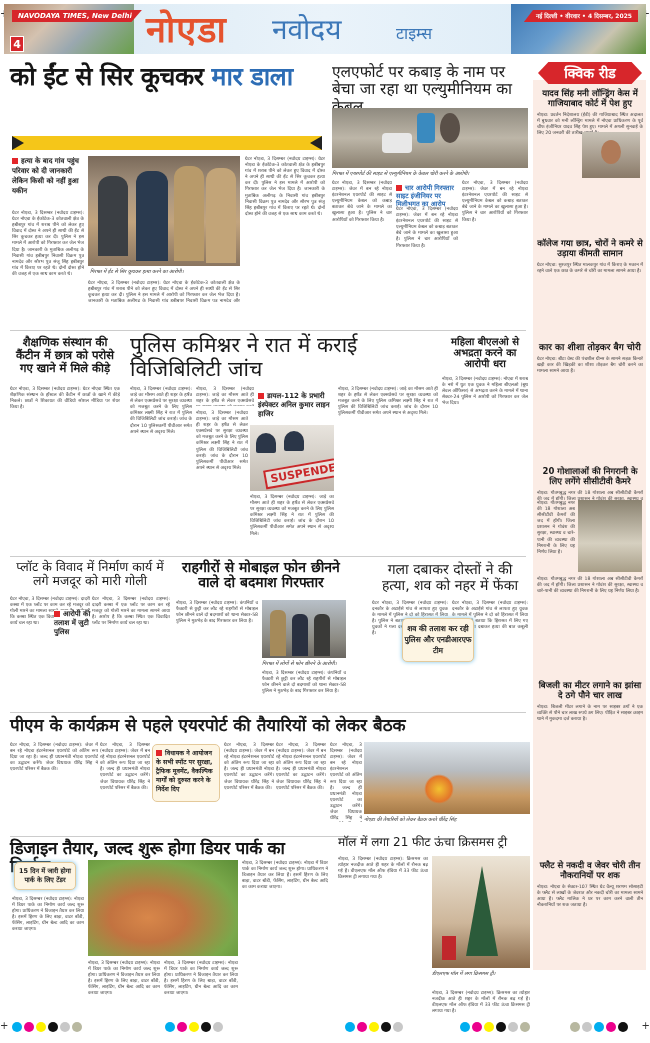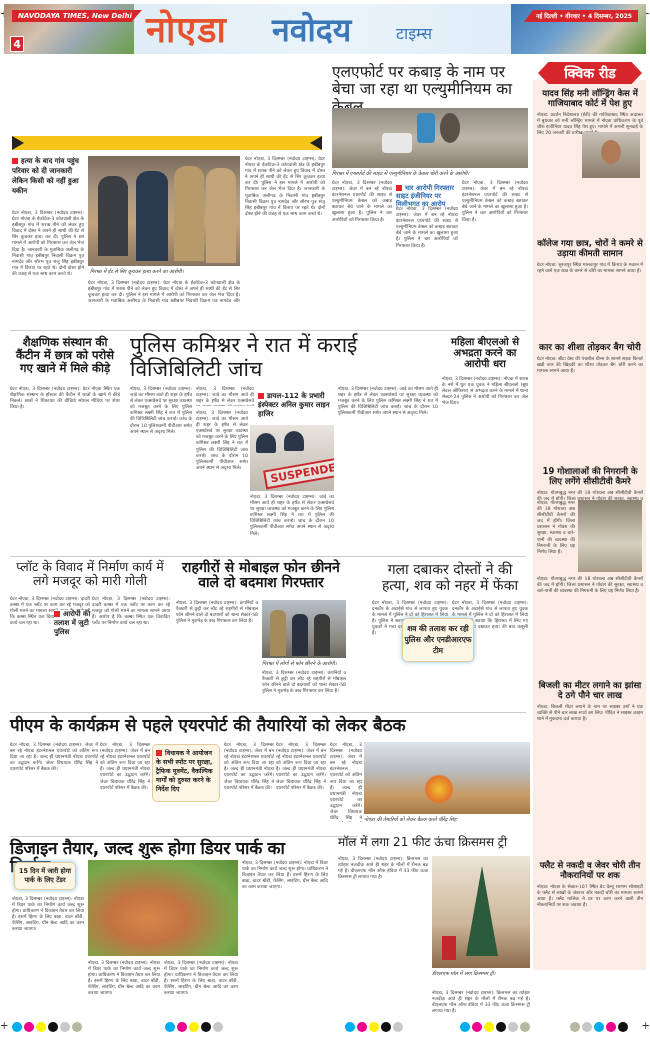--- a/index.html
+++ b/index.html
@@ -6,21 +6,21 @@
   body { width: 650px; height: 1043px; background: #fff; font-family: "DejaVu Sans", sans-serif; position: relative; overflow: hidden; color: #222; }
   .abs { position: absolute; }
   
   .mast { left: 4px; top: 4px; width: 642px; height: 50px; background: linear-gradient(90deg,#d8e8f3 0%,#eaf3fa 50%,#d9eaf6 100%); overflow: hidden; }
   .mast .photo-l { position:absolute; left:0; top:0; width:130px; height:50px; background: linear-gradient(135deg,#b08a6e 0%,#d4c2b0 35%,#9aa8b0 60%,#6aa04a 100%); }
   .mast .photo-r { position:absolute; right:0; top:0; width:135px; height:50px; background: linear-gradient(135deg,#3d79b5 0%,#6b9fcf 40%,#c9c4b0 70%,#5d8f3a 100%); }
   .mast .ribbon-l { position:absolute; left:8px; top:6px; background:#d7262b; color:#fff; font-size:7px; font-style:italic; font-weight:bold; padding:2px 10px 2px 6px; clip-path: polygon(0 0,100% 0,92% 100%,0 100%); }
   .mast .ribbon-r { position:absolute; right:8px; top:6px; background:#d7262b; color:#fff; font-size:6px; font-weight:bold; padding:2px 6px 2px 12px; clip-path: polygon(8% 0,100% 0,100% 100%,0 100%); }
   .mast .pgnum { position:absolute; left:6px; top:32px; width:14px; height:16px; background:#d7262b; color:#fff; font-weight:bold; font-size:11px; text-align:center; line-height:16px; border:1px solid #fff; }
   .mast .t1 { position:absolute; left:142px; top:6px; font-size:36px; font-weight:bold; color:#e5532e; letter-spacing:1px; line-height:40px; font-family:"DejaVu Sans", sans-serif; }
-  .mast .t2 { position:absolute; left:268px; top:6px; font-size:32px; font-weight:bold; color:#3d78b8; line-height:40px;text-align:right; }
+  .mast .t2 { position:absolute; left:268px; top:6px; font-size:28px; font-weight:normal; color:#3d78b8; line-height:40px;text-align:right; }
   .mast .t3 { position:absolute; left:392px; top:20px; font-size:16px; color:#3d78b8; line-height:20px; }
   .regmark { position:absolute; font-size:10px; color:#333; }
   
   .hl { font-weight:bold; color:#151515; line-height:1.05; }
   .hl-serif { font-family:"DejaVu Sans", sans-serif; color:#1a1a1a; line-height:1.12; }
   .body { font-size:4.6px; line-height:6.1px; color:#444; text-align:justify; overflow:hidden; }
   .photo { overflow:hidden; }
   .caption { font-size:5px; color:#333; font-style:italic; }
   .rule { background:#ccc; height:1px; }
   .red-sq { display:inline-block; width:6px; height:6px; background:#e3262a; margin-right:3px; vertical-align:middle; }
@@ -47,20 +47,21 @@
   <div class="photo-r"></div>
   <div class="ribbon-l">NAVODAYA TIMES, New Delhi</div>
   <div class="ribbon-r">नई दिल्ली • वीरवार • 4 दिसम्बर, 2025</div>
   <div class="pgnum">4</div>
   <div class="t1">नोएडा</div>
   <div class="t2">नवोदय</div>
   <div class="t3">टाइम्स</div>
 </div>
 
 <div class="abs hl" style="left:10px;top:62px;width:316px;font-size:25px;letter-spacing:-0.5px">
+  <div style="margin-top:2px"><span>को ईंट से सिर कूचकर</span> <span style="color:#2d6db5">मार डाला</span></div>
 </div>
 <div class="abs sub-strip">
   <div class="tri"></div>
   <div class="tri-r"></div>
 </div>
 <div class="abs" style="left:12px;top:156px;width:70px;font-size:7px;font-weight:bold;line-height:10px;color:#222">
   <span class="red-sq"></span><span>हत्या के बाद गांव पहुंच परिवार को दी जानकारी लेकिन किसी को नहीं हुआ यकीन</span>
 </div>
 <div class="abs photo" style="left:88px;top:156px;width:152px;height:110px;background:linear-gradient(180deg,#7a6a5a 0%,#a89580 30%,#c2a47e 60%,#8a7560 100%)">
   <div style="position:absolute;left:10px;top:20px;width:30px;height:80px;background:#3b3f44;border-radius:12px 12px 0 0"></div>
@@ -91,21 +92,21 @@
 <div class="abs qr-banner">क्विक रीड</div>
 <div class="abs side-hl" style="left:537px;top:88px;width:106px">यादव सिंह मनी लॉन्ड्रिंग केस में गाजियाबाद कोर्ट में पेश हुए</div>
 <div class="abs body" style="left:537px;top:112px;width:106px;height:82px">नोएडा: प्रवर्तन निदेशालय (ईडी) की गाजियाबाद स्थित अदालत में बुधवार को मनी लॉन्ड्रिंग मामले में नोएडा प्राधिकरण के पूर्व चीफ इंजीनियर यादव सिंह पेश हुए। मामले में अगली सुनवाई के लिए 20 जनवरी की तारीख लगाई है।</div>
 <div class="abs photo" style="left:582px;top:132px;width:58px;height:46px;background:linear-gradient(180deg,#c9c3b8,#8a7a68)">
   <div style="position:absolute;left:19px;top:8px;width:20px;height:24px;background:#b07a58;border-radius:50%"></div>
 </div>
 <div class="abs side-hl" style="left:537px;top:238px;width:106px">कॉलेज गया छात्र, चोरों ने कमरे से उड़ाया कीमती सामान</div>
 <div class="abs body" style="left:537px;top:262px;width:106px;height:76px">ग्रेटर नोएडा: सुरजपुर स्थित मालकपुर गांव में किराए के मकान में रहने वाले एक छात्र के कमरे से चोरी का मामला सामने आया है।</div>
 <div class="abs side-hl" style="left:537px;top:342px;width:106px;font-size:9px">कार का शीशा तोड़कर बैग चोरी</div>
 <div class="abs body" style="left:537px;top:356px;width:106px;height:110px">ग्रेटर नोएडा: बीटा वेस्ट की पंचशील ग्रीन्स के सामने सड़क किनारे खड़ी कार की खिड़की का शीशा तोड़कर बैग चोरी करने का मामला सामने आया है।</div>
-<div class="abs side-hl" style="left:537px;top:466px;width:106px">19 गोशालाओं की निगरानी के लिए लगेंगे सीसीटीवी कैमरे</div>
+<div class="abs side-hl" style="left:537px;top:466px;width:106px">20 गोशालाओं की निगरानी के लिए लगेंगे सीसीटीवी कैमरे</div>
 <div class="abs body" style="left:537px;top:490px;width:106px;height:10px">नोएडा: गौतमबुद्ध नगर की 18 गोशाला अब सीसीटीवी कैमरों की जद में होंगी। जिला प्रशासन ने गोवंश की सुरक्षा, स्वास्थ्य व चारे-पानी की व्यवस्था की निगरानी के लिए यह निर्णय लिया है।</div>
 <div class="abs photo" style="left:578px;top:500px;width:64px;height:72px;background:linear-gradient(180deg,#8a8270 0%,#d6d0c0 60%,#a89e88 100%)"></div>
 <div class="abs body" style="left:537px;top:500px;width:38px;height:72px">नोएडा: गौतमबुद्ध नगर की 18 गोशाला अब सीसीटीवी कैमरों की जद में होंगी। जिला प्रशासन ने गोवंश की सुरक्षा, स्वास्थ्य व चारे-पानी की व्यवस्था की निगरानी के लिए यह निर्णय लिया है।</div>
 <div class="abs body" style="left:537px;top:576px;width:106px;height:104px">नोएडा: गौतमबुद्ध नगर की 18 गोशाला अब सीसीटीवी कैमरों की जद में होंगी। जिला प्रशासन ने गोवंश की सुरक्षा, स्वास्थ्य व चारे-पानी की व्यवस्था की निगरानी के लिए यह निर्णय लिया है।</div>
 <div class="abs side-hl" style="left:537px;top:680px;width:106px">बिजली का मीटर लगाने का झांसा दे ठगे पौने चार लाख</div>
 <div class="abs body" style="left:537px;top:704px;width:106px;height:154px">नोएडा: बिजली मीटर लगाने के नाम पर साइबर ठगों ने एक व्यक्ति से पौने चार लाख रुपये ठग लिए। पीड़ित ने साइबर क्राइम थाने में मुकदमा दर्ज कराया है।</div>
 <div class="abs side-hl" style="left:537px;top:860px;width:106px">फ्लैट से नकदी व जेवर चोरी तीन नौकरानियों पर शक</div>
 <div class="abs body" style="left:537px;top:884px;width:106px;height:82px">नोएडा: नोएडा के सेक्टर-107 स्थित ग्रेट वैल्यू शरणम सोसाइटी के फ्लैट से लाखों के जेवरात और नकदी चोरी का मामला सामने आया है। फ्लैट मालिक ने घर पर काम करने वाली तीन नौकरानियों पर शक जताया है।</div>
 
 <div class="abs rule" style="left:10px;top:330px;width:516px"></div>

